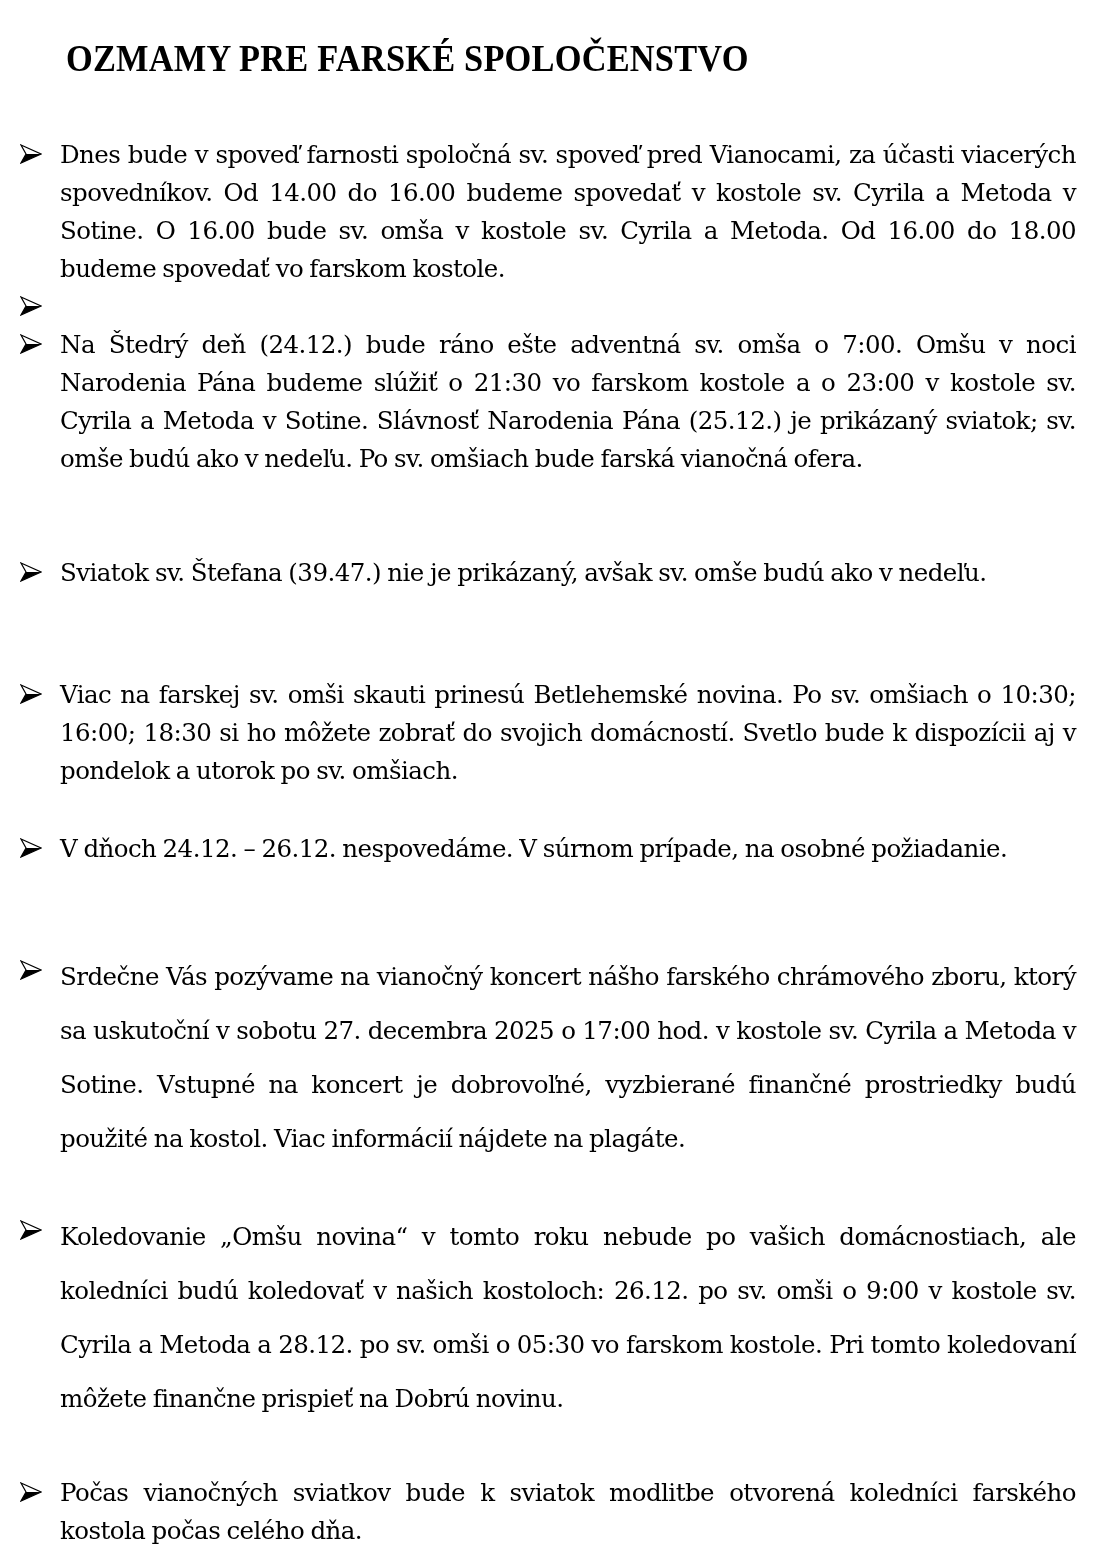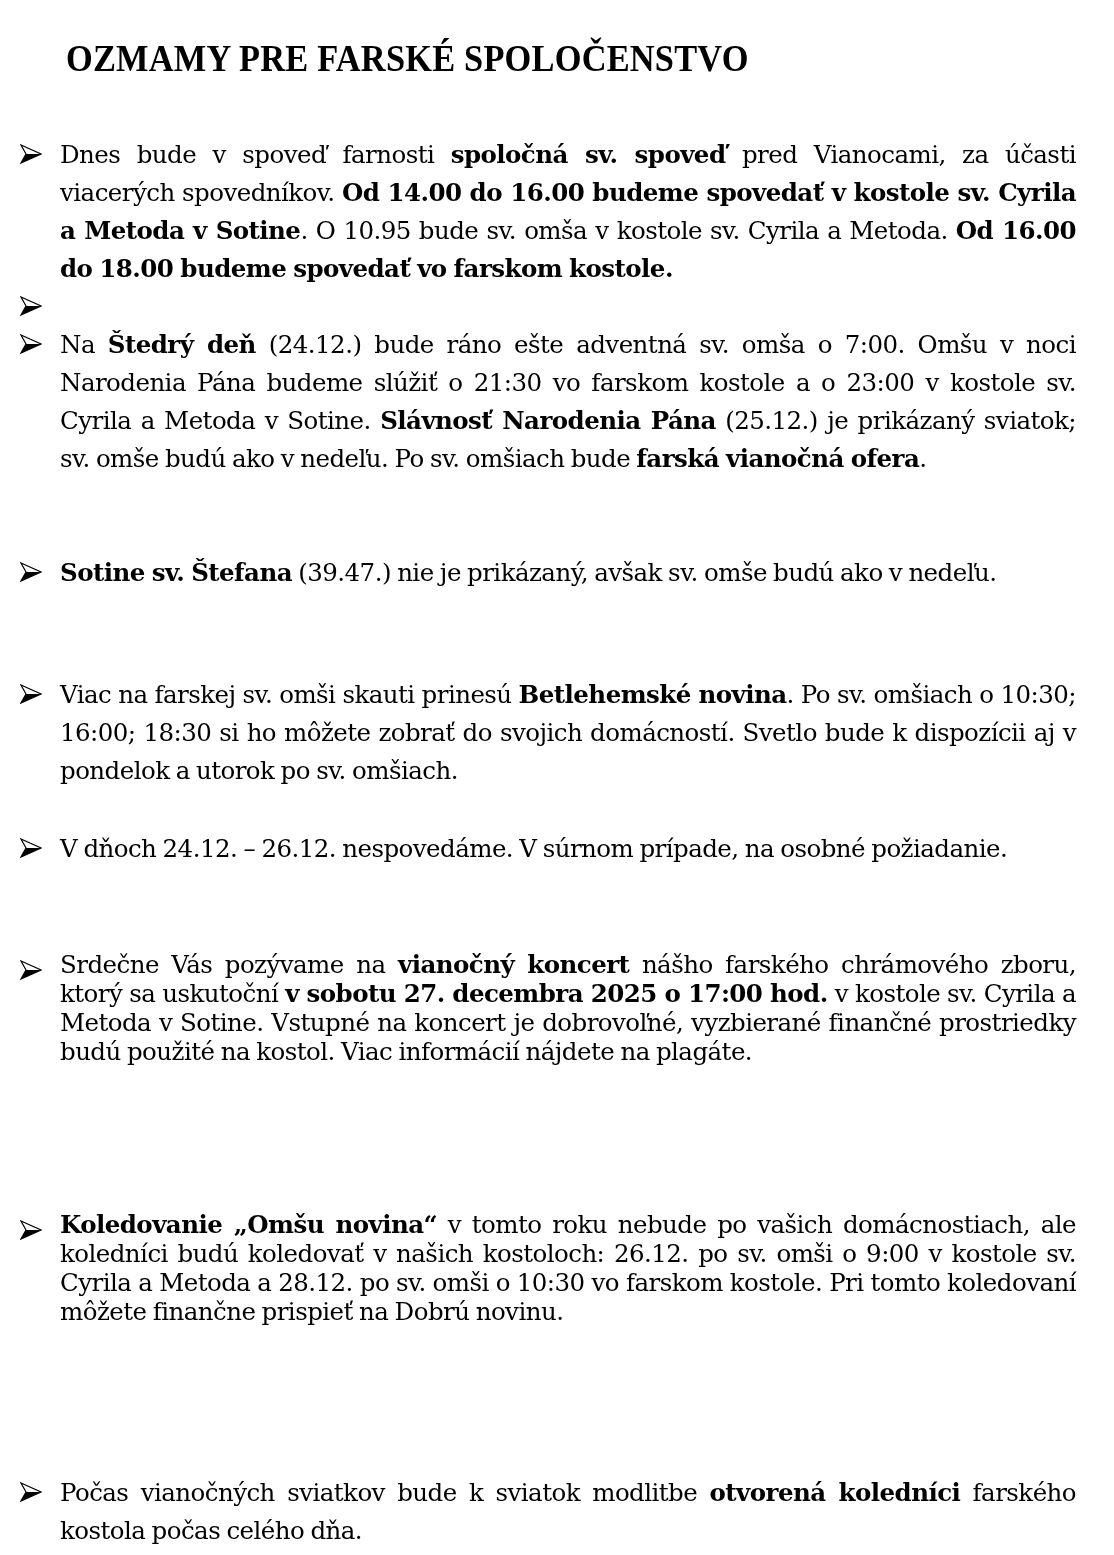--- a/index.html
+++ b/index.html
@@ -50,38 +50,38 @@
       left: 40px;
       width: 1016px;
       font-family: "DejaVu Serif", serif;
       font-size: 24.5px;
       text-align: justify;
       text-align-last: left;
       letter-spacing: -0.55px;
       word-spacing: -1px;
     }
     .text.lh38 { line-height: 38px; }
-    .text.lh43 { line-height: 29px; }
-    .text b { font-weight: bold; }
+    .text.lh43 { line-height: 54px; }
+    .text b { font-weight: normal; }
   </style>
 </head>
 <body>
 
 <h1 class="title">OZMAMY PRE FARSKÉ SPOLOČENSTVO</h1>
 
 <div class="list">
 
   <div class="item" style="top: 136px;">
       <span class="bullet" style="top: 8px;">
         <svg width="22" height="20" viewBox="0 0 22 20">
           <path d="M1 1 L21 10 L1 19 L6 10 Z" fill="#ffffff" stroke="#000000" stroke-width="1.2" stroke-linejoin="miter"></path>
           <path d="M1 19 L21 10 L6 10 Z" fill="#000000"></path>
         </svg>
       </span>
-      <div class="text lh38"><span>Dnes bude v spoveď farnosti </span><b>spoločná sv. spoveď</b><span> pred Vianocami, za účasti viacerých spovedníkov. </span><b>Od 14.00 do 16.00 budeme spovedať v kostole sv. Cyrila a Metoda v Sotine</b><span>. O 10.95 bude sv. omša v kostole sv. Cyrila a Metoda. </span><b>Od 16.00 do 18.00 budeme spovedať vo farskom kostole.</b></div>
+      <div class="text lh38"><span>Dnes bude v spoveď farnosti </span><b>spoločná sv. spoveď</b><span> pred Vianocami, za účasti viacerých spovedníkov. </span><b>Od 14.00 do 16.00 budeme spovedať v kostole sv. Cyrila a Metoda v Sotine</b><span>. O 16.00 bude sv. omša v kostole sv. Cyrila a Metoda. </span><b>Od 16.00 do 18.00 budeme spovedať vo farskom kostole.</b></div>
     </div>
   <div class="item" style="top: 288px;">
       <span class="bullet" style="top: 8px;">
         <svg width="22" height="20" viewBox="0 0 22 20">
           <path d="M1 1 L21 10 L1 19 L6 10 Z" fill="#ffffff" stroke="#000000" stroke-width="1.2" stroke-linejoin="miter"></path>
           <path d="M1 19 L21 10 L6 10 Z" fill="#000000"></path>
         </svg>
       </span>
       <div class="text lh38"></div>
     </div>
@@ -94,21 +94,21 @@
       </span>
       <div class="text lh38"><span>Na </span><b>Štedrý deň</b><span> (24.12.) bude ráno ešte adventná sv. omša o 7:00. Omšu v noci Narodenia Pána budeme slúžiť o 21:30 vo farskom kostole a o 23:00 v kostole  sv. Cyrila a Metoda v Sotine. </span><b>Slávnosť Narodenia Pána</b><span> (25.12.) je prikázaný sviatok; sv. omše budú ako v nedeľu. Po sv. omšiach bude </span><b>farská vianočná ofera</b><span>.</span></div>
     </div>
   <div class="item" style="top: 554px;">
       <span class="bullet" style="top: 8px;">
         <svg width="22" height="20" viewBox="0 0 22 20">
           <path d="M1 1 L21 10 L1 19 L6 10 Z" fill="#ffffff" stroke="#000000" stroke-width="1.2" stroke-linejoin="miter"></path>
           <path d="M1 19 L21 10 L6 10 Z" fill="#000000"></path>
         </svg>
       </span>
-      <div class="text lh38"><b>Sotine sv. Štefana</b><span> (39.47.) nie je prikázaný, avšak sv. omše budú ako v nedeľu.</span></div>
+      <div class="text lh38"><b>Sviatok sv. Štefana</b><span> (39.47.) nie je prikázaný, avšak sv. omše budú ako v nedeľu.</span></div>
     </div>
   <div class="item" style="top: 676px;">
       <span class="bullet" style="top: 8px;">
         <svg width="22" height="20" viewBox="0 0 22 20">
           <path d="M1 1 L21 10 L1 19 L6 10 Z" fill="#ffffff" stroke="#000000" stroke-width="1.2" stroke-linejoin="miter"></path>
           <path d="M1 19 L21 10 L6 10 Z" fill="#000000"></path>
         </svg>
       </span>
       <div class="text lh38"><span>Viac na farskej sv. omši skauti prinesú </span><b>Betlehemské novina</b><span>. Po sv. omšiach o 10:30; 16:00; 18:30 si ho môžete zobrať do svojich domácností. Svetlo bude k dispozícii aj v pondelok a utorok po sv. omšiach.</span></div>
     </div>
@@ -130,21 +130,21 @@
       </span>
       <div class="text lh43"><span>Srdečne Vás pozývame na </span><b>vianočný koncert</b><span> nášho farského chrámového zboru, ktorý sa uskutoční </span><b>v sobotu 27. decembra 2025 o 17:00 hod.</b><span> v kostole sv. Cyrila a Metoda v Sotine. Vstupné na koncert je dobrovoľné, vyzbierané finančné prostriedky budú použité na kostol. Viac informácií nájdete na plagáte.</span></div>
     </div>
   <div class="item" style="top: 1210px;">
       <span class="bullet" style="top: 10px;">
         <svg width="22" height="20" viewBox="0 0 22 20">
           <path d="M1 1 L21 10 L1 19 L6 10 Z" fill="#ffffff" stroke="#000000" stroke-width="1.2" stroke-linejoin="miter"></path>
           <path d="M1 19 L21 10 L6 10 Z" fill="#000000"></path>
         </svg>
       </span>
-      <div class="text lh43"><b>Koledovanie „Omšu novina“</b><span> v tomto roku nebude po vašich domácnostiach, ale koledníci budú koledovať v našich kostoloch: 26.12. po sv. omši o 9:00 v kostole sv. Cyrila a Metoda a 28.12. po sv. omši o 10:30 vo farskom kostole. Pri tomto koledovaní môžete finančne prispieť na Dobrú novinu.</span></div>
+      <div class="text lh43"><b>Koledovanie „Omšu novina“</b><span> v tomto roku nebude po vašich domácnostiach, ale koledníci budú koledovať v našich kostoloch: 26.12. po sv. omši o 9:00 v kostole sv. Cyrila a Metoda a 28.12. po sv. omši o 05:30 vo farskom kostole. Pri tomto koledovaní môžete finančne prispieť na Dobrú novinu.</span></div>
     </div>
   <div class="item" style="top: 1474px;">
       <span class="bullet" style="top: 8px;">
         <svg width="22" height="20" viewBox="0 0 22 20">
           <path d="M1 1 L21 10 L1 19 L6 10 Z" fill="#ffffff" stroke="#000000" stroke-width="1.2" stroke-linejoin="miter"></path>
           <path d="M1 19 L21 10 L6 10 Z" fill="#000000"></path>
         </svg>
       </span>
       <div class="text lh38"><span>Počas vianočných sviatkov bude k sviatok modlitbe </span><b>otvorená koledníci</b><span> farského kostola počas celého dňa.</span></div>
     </div>

